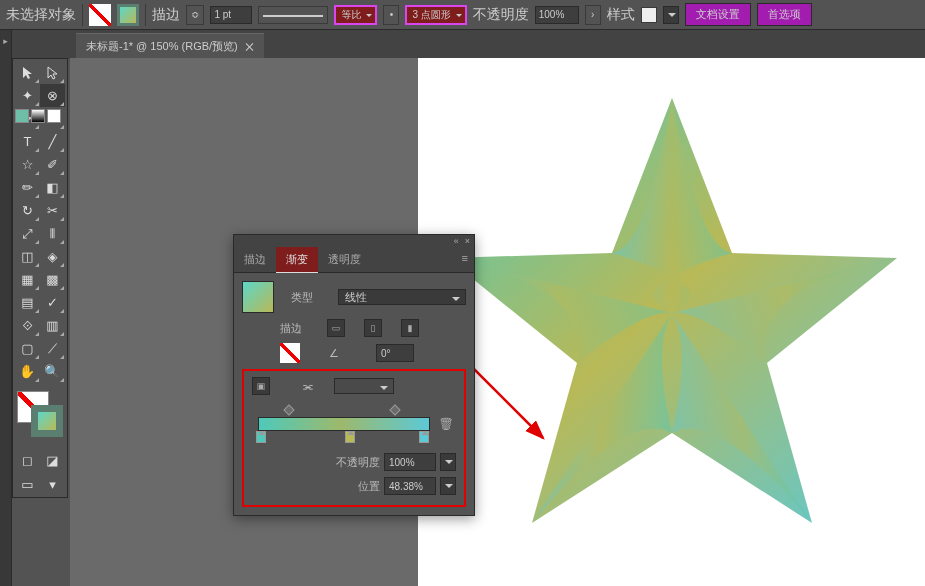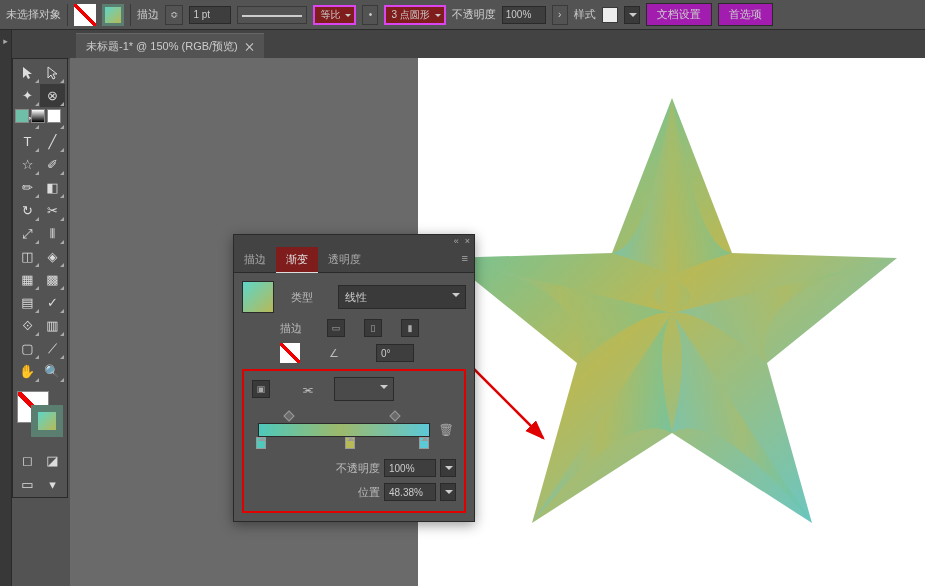--- a/index.html
+++ b/index.html
@@ -1,20 +1,20 @@
 <!DOCTYPE html>
 <html><head>
 <meta charset="utf-8">
 <style>
 * { margin: 0; padding: 0; box-sizing: border-box; font-family: "Microsoft YaHei", sans-serif; }
 body { background: #535353; width: 925px; height: 586px; overflow: hidden; font-size: 11px; color: #ccc; }
 
 
 .top-bar { background: #535353; height: 30px; display: flex; align-items: center; padding: 0 6px; gap: 6px; border-bottom: 1px solid #2a2a2a; }
-.top-bar .label { color: #ccc; font-size: 11px; }
+.top-bar .label { color: #ccc; font-size: 14px; }
 .swatch-stroke { width: 22px; height: 22px; background: #fff; position: relative; }
 .swatch-stroke::after { content: ""; position: absolute; left: 0; top: 0; width: 100%; height: 100%; background: linear-gradient(to top right, transparent 45%, #e00 45%, #e00 55%, transparent 55%); }
 .swatch-fill { width: 22px; height: 22px; background: linear-gradient(135deg,#5dd6c8,#b8b957); border: 3px solid #5a7e6f; }
 .tb-sep { width: 1px; height: 22px; background: #3a3a3a; }
 .tb-btn { height: 20px; min-width: 16px; background: #535353; border: 1px solid #3a3a3a; color: #ccc; display: inline-flex; align-items: center; justify-content: center; padding: 0 4px; font-size: 10px; }
 .num-field { width: 42px; height: 18px; background: #3e3e3e; border: 1px solid #2a2a2a; color: #ccc; padding: 0 3px; font-size: 10px; }
 .line-preview { width: 70px; height: 18px; background: #535353; border: 1px solid #3a3a3a; position: relative; }
 .line-preview::after { content: ""; position: absolute; left: 4px; right: 4px; top: 50%; height: 2px; background: #ccc; }
 .tb-dropdown { height: 20px; background: #7f1d1d; border: 2px solid #d946ef; color: #ccc; padding: 0 14px 0 5px; font-size: 10px; display: inline-flex; align-items: center; position: relative; }
 .tb-dropdown::after { content: ""; position: absolute; right: 3px; top: 7px; border: 3px solid transparent; border-top-color: #ccc; }
@@ -63,21 +63,21 @@
 
 .panel { position: absolute; left: 163px; top: 176px; width: 242px; background: #535353; border: 1px solid #2a2a2a; box-shadow: 0 3px 12px rgba(0,0,0,.4); }
 .panel-head { background: #434343; height: 12px; display: flex; justify-content: flex-end; align-items: center; padding: 0 4px; gap: 6px; color: #aaa; font-size: 9px; }
 .panel-tabs { display: flex; background: #434343; border-bottom: 1px solid #2a2a2a; }
 .ptab { padding: 5px 10px; font-size: 11px; color: #aaa; }
 .ptab.active { background: #7f1d1d; color: #ddd; border-bottom: 1px solid #ddd; margin-bottom: -1px; }
 .panel-body { padding: 8px; }
 .prow { display: flex; align-items: center; gap: 17px; margin-bottom: 6px; font-size: 11px; }
 .prow .plabel { color: #bbb; min-width: 30px; }
 .grad-thumb { width: 32px; height: 32px; background: linear-gradient(135deg,#5dd6c8,#b8b957); border: 1px solid #2a2a2a; }
-.pselect { flex: 1; height: 24px; background: #3a3a3a; border: 1px solid #2a2a2a; padding: 0 16px 0 6px; color: #ccc; display: flex; align-items: center; position: relative; font-size: 11px; }
+.pselect { flex: 1; height: 16px; background: #3a3a3a; border: 1px solid #2a2a2a; padding: 0 16px 0 6px; color: #ccc; display: flex; align-items: center; position: relative; font-size: 11px; }
 .pselect::after { content: ""; position: absolute; right: 5px; top: 7px; border: 4px solid transparent; border-top-color: #ccc; }
 .sbtn { width: 18px; height: 18px; background: #3a3a3a; border: 1px solid #2a2a2a; display: inline-flex; align-items: center; justify-content: center; color: #aaa; font-size: 9px; }
 .sbtn + .sbtn { margin-left: 2px; }
 .pnum { width: 52px; height: 18px; background: #3e3e3e; border: 1px solid #2a2a2a; color: #ccc; padding: 0 4px; font-size: 10px; }
 
 
 .highlight-box { border: 2px solid #e00000; padding: 6px 8px 10px; margin-top: 4px; }
 
 
 .grad-slider-wrap { position: relative; height: 44px; margin: 8px 0 4px; }

